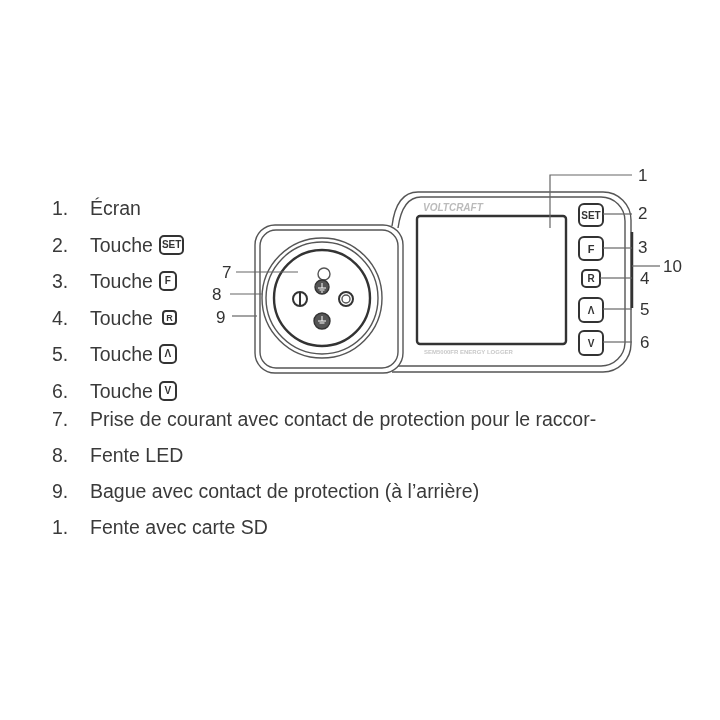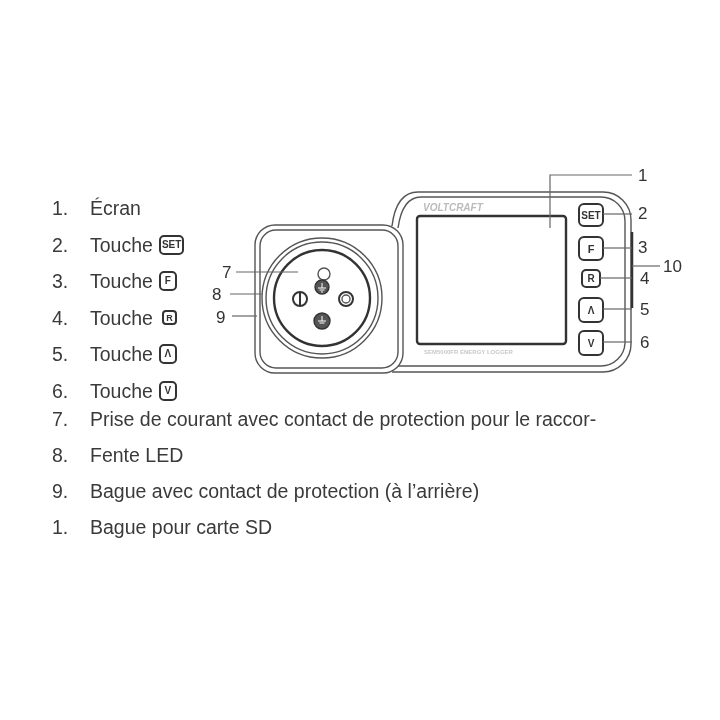--- a/index.html
+++ b/index.html
@@ -62,21 +62,21 @@
   <div class="row">
     <span class="num">8.</span>
     <span>Fente LED</span>
   </div>
   <div class="row">
     <span class="num">9.</span>
     <span>Bague avec contact de protection (à l’arrière)</span>
   </div>
   <div class="row">
     <span class="num">1.</span>
-    <span>Bague pour carte SD</span>
+    <span>Fente avec carte SD</span>
   </div>
 </div>
 
 <svg width="720" height="720" style="position:absolute;left:0;top:0;pointer-events:none" xmlns="http://www.w3.org/2000/svg">
   <g fill="none" stroke="#555" stroke-width="1.4">
 
     <path d="M418 192 H603 A28 28 0 0 1 631 220 V344 A28 28 0 0 1 603 372 H392"></path>
     <path d="M421 197 H601 A24 24 0 0 1 625 221 V343 A24 24 0 0 1 601 366 H398"></path>
 
     <path d="M392 226 C394 210 400 192 418 192"></path>

